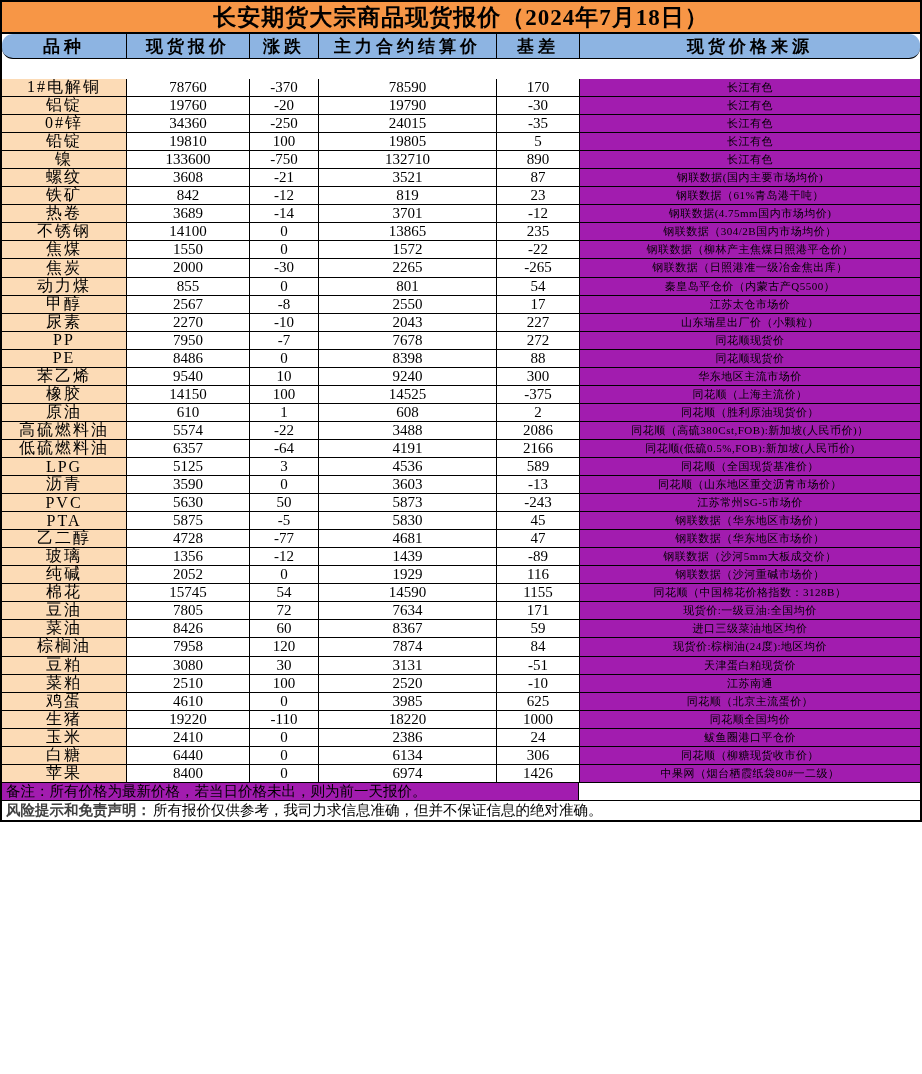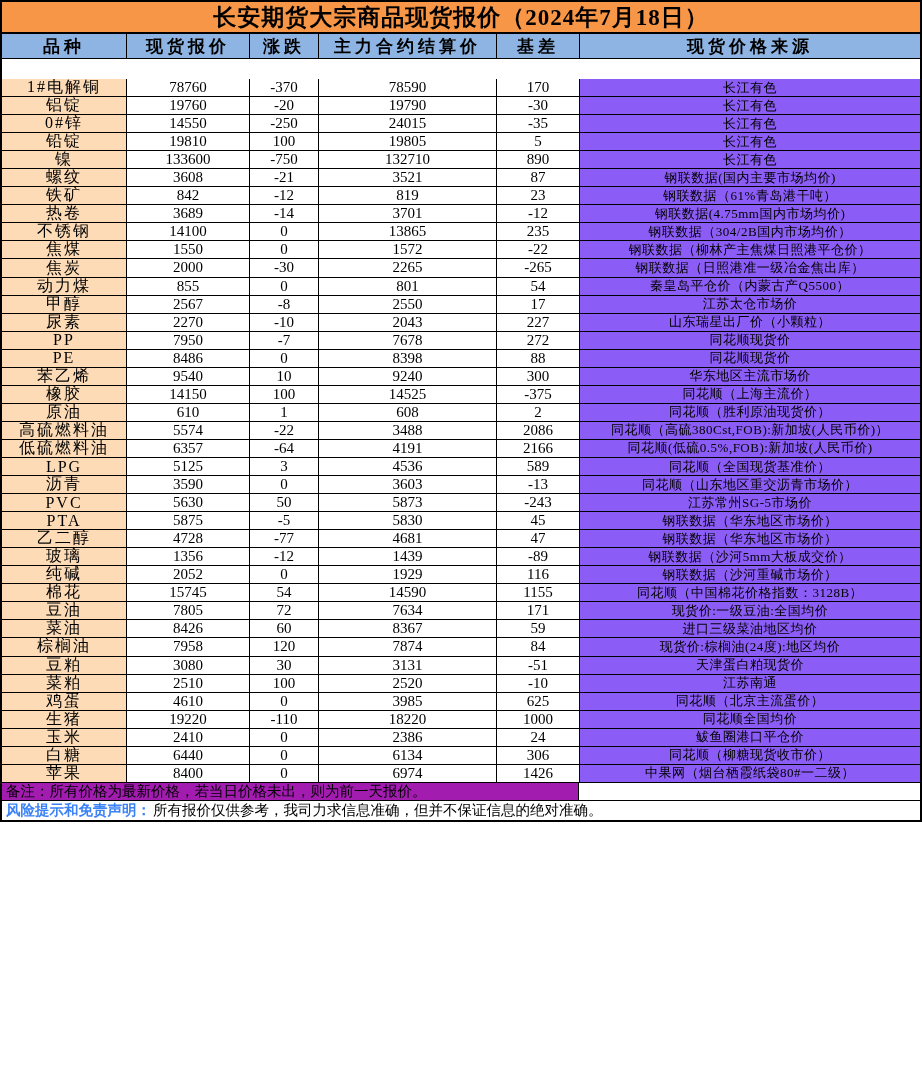--- a/index.html
+++ b/index.html
@@ -32,20 +32,21 @@
   }
   .header-row {
     height: 25px;
     flex: 0 0 auto;
     display: grid;
     grid-template-columns: 125px 123px 69px 178px 83px 1fr;
     background: #8DB4E2;
     border-bottom: 1px solid #000;
     font-weight: bold;
     font-size: 17px;
+    border-radius: 11px;
   }
   .header-row .hcell {
     display: flex;
     align-items: center;
     justify-content: center;
     border-right: 1px solid #000;
     letter-spacing: 4px;
     overflow: hidden;
     white-space: nowrap;
   }
@@ -75,22 +76,22 @@
   .vcell {
     background: #FCDBB6;
     font-size: 16px;
     letter-spacing: 2px;
   }
   .num {
     background: #fff;
     font-size: 15px;
   }
   .scell {
-    background: #8b5cf6;
-    font-size: 13px;
+    background: #a21caf;
+    font-size: 11px;
     letter-spacing: 0.5px;
   }
   .note-row {
     height: 18px;
     flex: 0 0 auto;
     display: grid;
     grid-template-columns: 577px 1fr;
     border-bottom: 1px solid #000;
     background: #a21caf;
   }
@@ -109,21 +110,21 @@
     flex: 0 0 auto;
     display: flex;
     align-items: center;
     padding-left: 4px;
     font-size: 14.5px;
     background: #fff;
     white-space: nowrap;
     overflow: hidden;
   }
   .disc-label {
-    color: #3b82f6;
+    color: #404040;
     font-weight: bold;
     margin-right: 2px;
   }
 </style>
 </head>
 <body>
 
 <div class="page">
   <div class="title-bar">长安期货大宗商品现货报价（2024年7月18日）</div>
 
@@ -148,21 +149,21 @@
       <div class="row">
         <div class="cell vcell">铝锭</div>
         <div class="cell num">19760</div>
         <div class="cell num">-20</div>
         <div class="cell num">19790</div>
         <div class="cell num">-30</div>
         <div class="cell scell">长江有色</div>
       </div>
       <div class="row">
         <div class="cell vcell">0#锌</div>
-        <div class="cell num">14550</div>
+        <div class="cell num">34360</div>
         <div class="cell num">-250</div>
         <div class="cell num">24015</div>
         <div class="cell num">-35</div>
         <div class="cell scell">长江有色</div>
       </div>
       <div class="row">
         <div class="cell vcell">铅锭</div>
         <div class="cell num">19810</div>
         <div class="cell num">100</div>
         <div class="cell num">19805</div>

